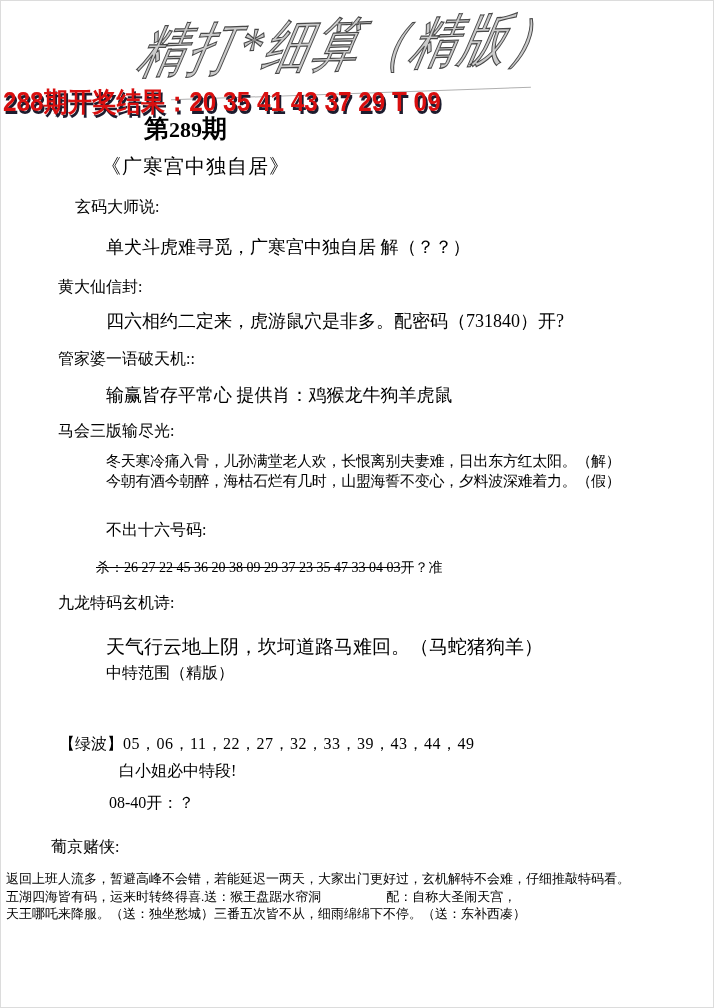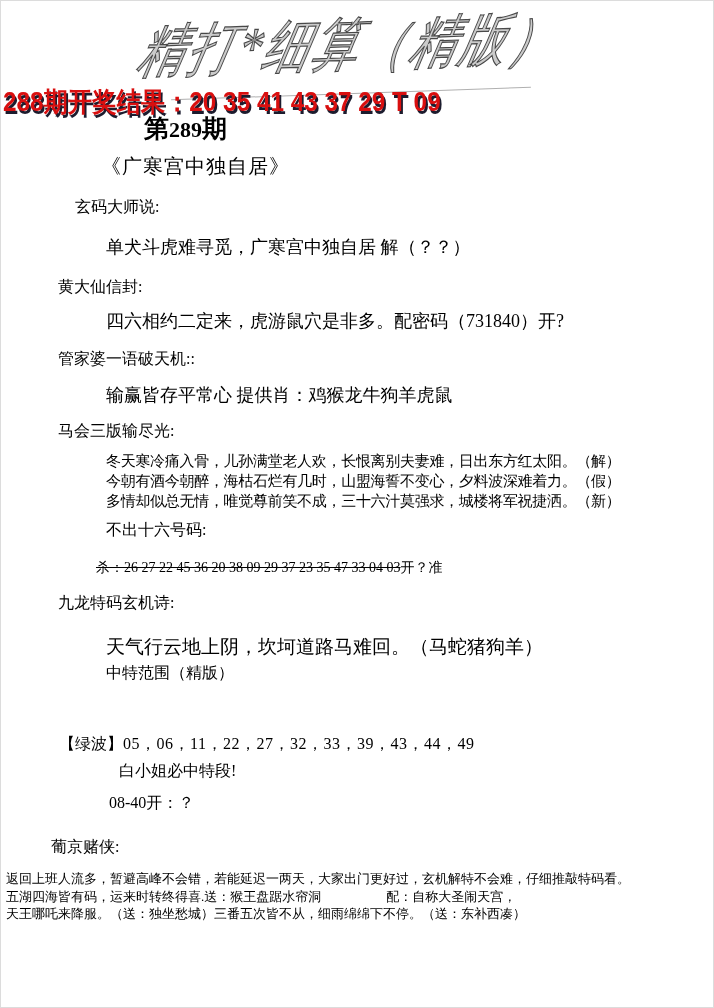--- a/index.html
+++ b/index.html
@@ -65,21 +65,20 @@
 
   <div class="abs lbl" style="left:57px;top:276px;">黄大仙信封:</div>
   <div class="abs c18" style="left:105px;top:308px;">四六相约二定来，虎游鼠穴是非多。配密码（731840）开?</div>
 
   <div class="abs lbl" style="left:57px;top:348px;">管家婆一语破天机::</div>
   <div class="abs c18" style="left:105px;top:382px;">输赢皆存平常心 提供肖：鸡猴龙牛狗羊虎鼠</div>
 
   <div class="abs lbl" style="left:57px;top:420px;">马会三版输尽光:</div>
   <div class="abs c15" style="left:105px;top:451px;">冬天寒冷痛入骨，儿孙满堂老人欢，长恨离别夫妻难，日出东方红太阳。（解）</div>
   <div class="abs c15" style="left:105px;top:471px;">今朝有酒今朝醉，海枯石烂有几时，山盟海誓不变心，夕料波深难着力。（假）</div>
-  <div class="abs c15" style="left:105px;top:491px;">多情却似总无情，唯觉尊前笑不成，三十六汁莫强求，城楼将军祝捷洒。（新）</div>
   <div class="abs c16" style="left:105px;top:519px;">不出十六号码:</div>
   <div class="abs c14" style="left:95px;top:558px;">
     <span class="strike">杀：26 27 22 45 36 20 38 09 29 37 23 35 47 33 04 03</span><span>开？准</span>
   </div>
 
   <div class="abs lbl" style="left:57px;top:592px;">九龙特码玄机诗:</div>
   <div class="abs c19" style="left:105px;top:633px;">天气行云地上阴，坎坷道路马难回。（马蛇猪狗羊）</div>
   <div class="abs c16" style="left:105px;top:662px;">中特范围（精版）</div>
 
   <div class="abs c16" style="left:58px;top:733px;">

